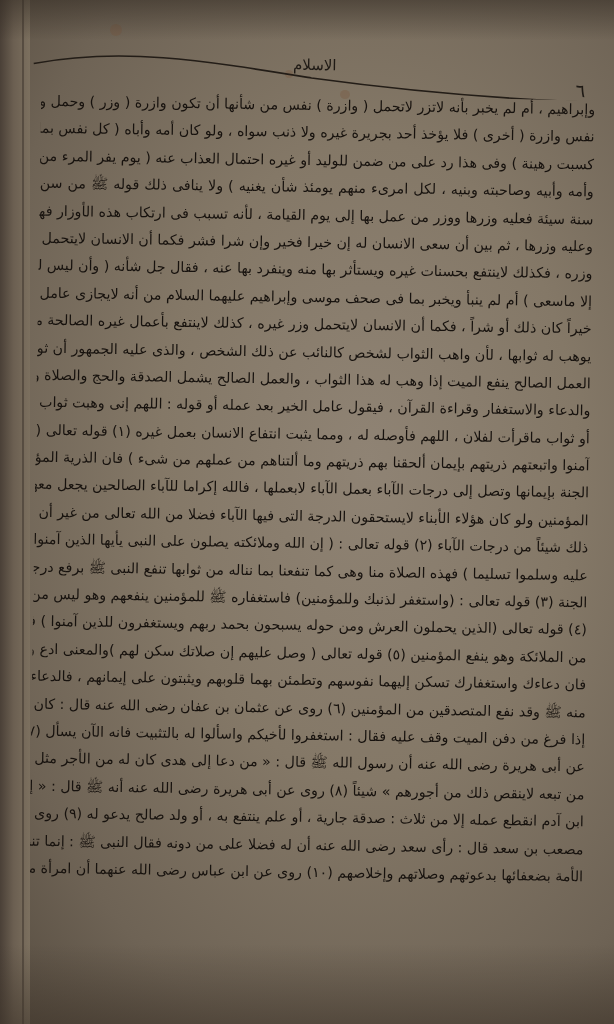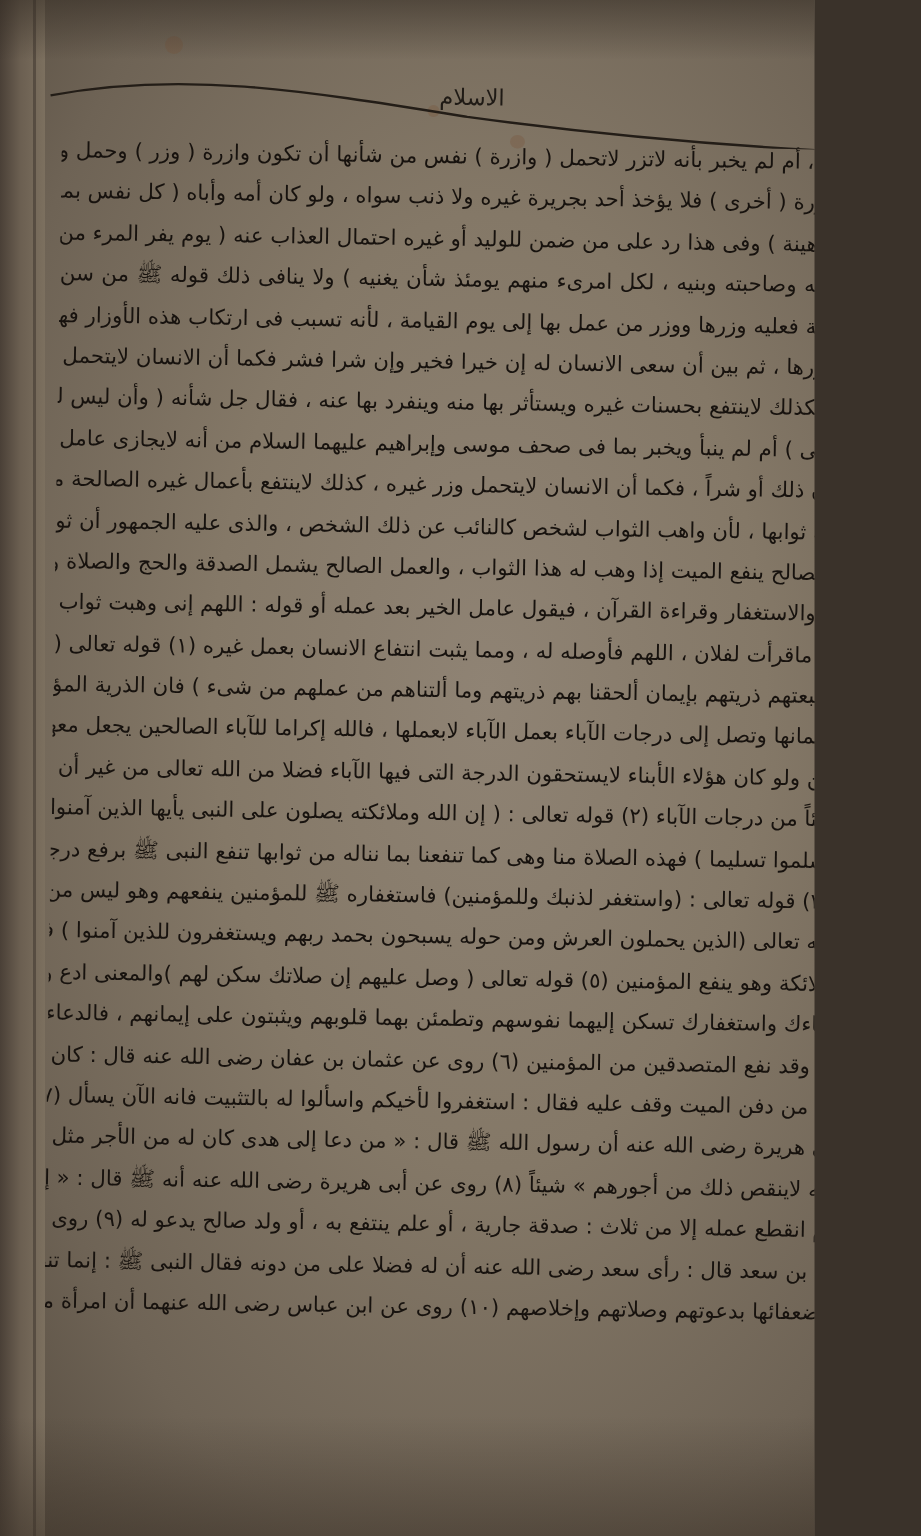--- a/index.html
+++ b/index.html
@@ -5,21 +5,21 @@
   html, body {
     margin: 0;
     padding: 0;
     width: 614px;
     height: 1024px;
     overflow: hidden;
     background: #3a322a;
   }
   .photo {
     position: relative;
-    width: 543px;
+    width: 614px;
     height: 1024px;
     overflow: hidden;
     background:
       radial-gradient(ellipse at 60% 45%, #8f8374 0%, #847867 40%, #6e6355 75%, #554b3f 100%);
   }
   
   .gutter {
     position: absolute;
     left: 0; top: 0; bottom: 0;
     width: 30px;

